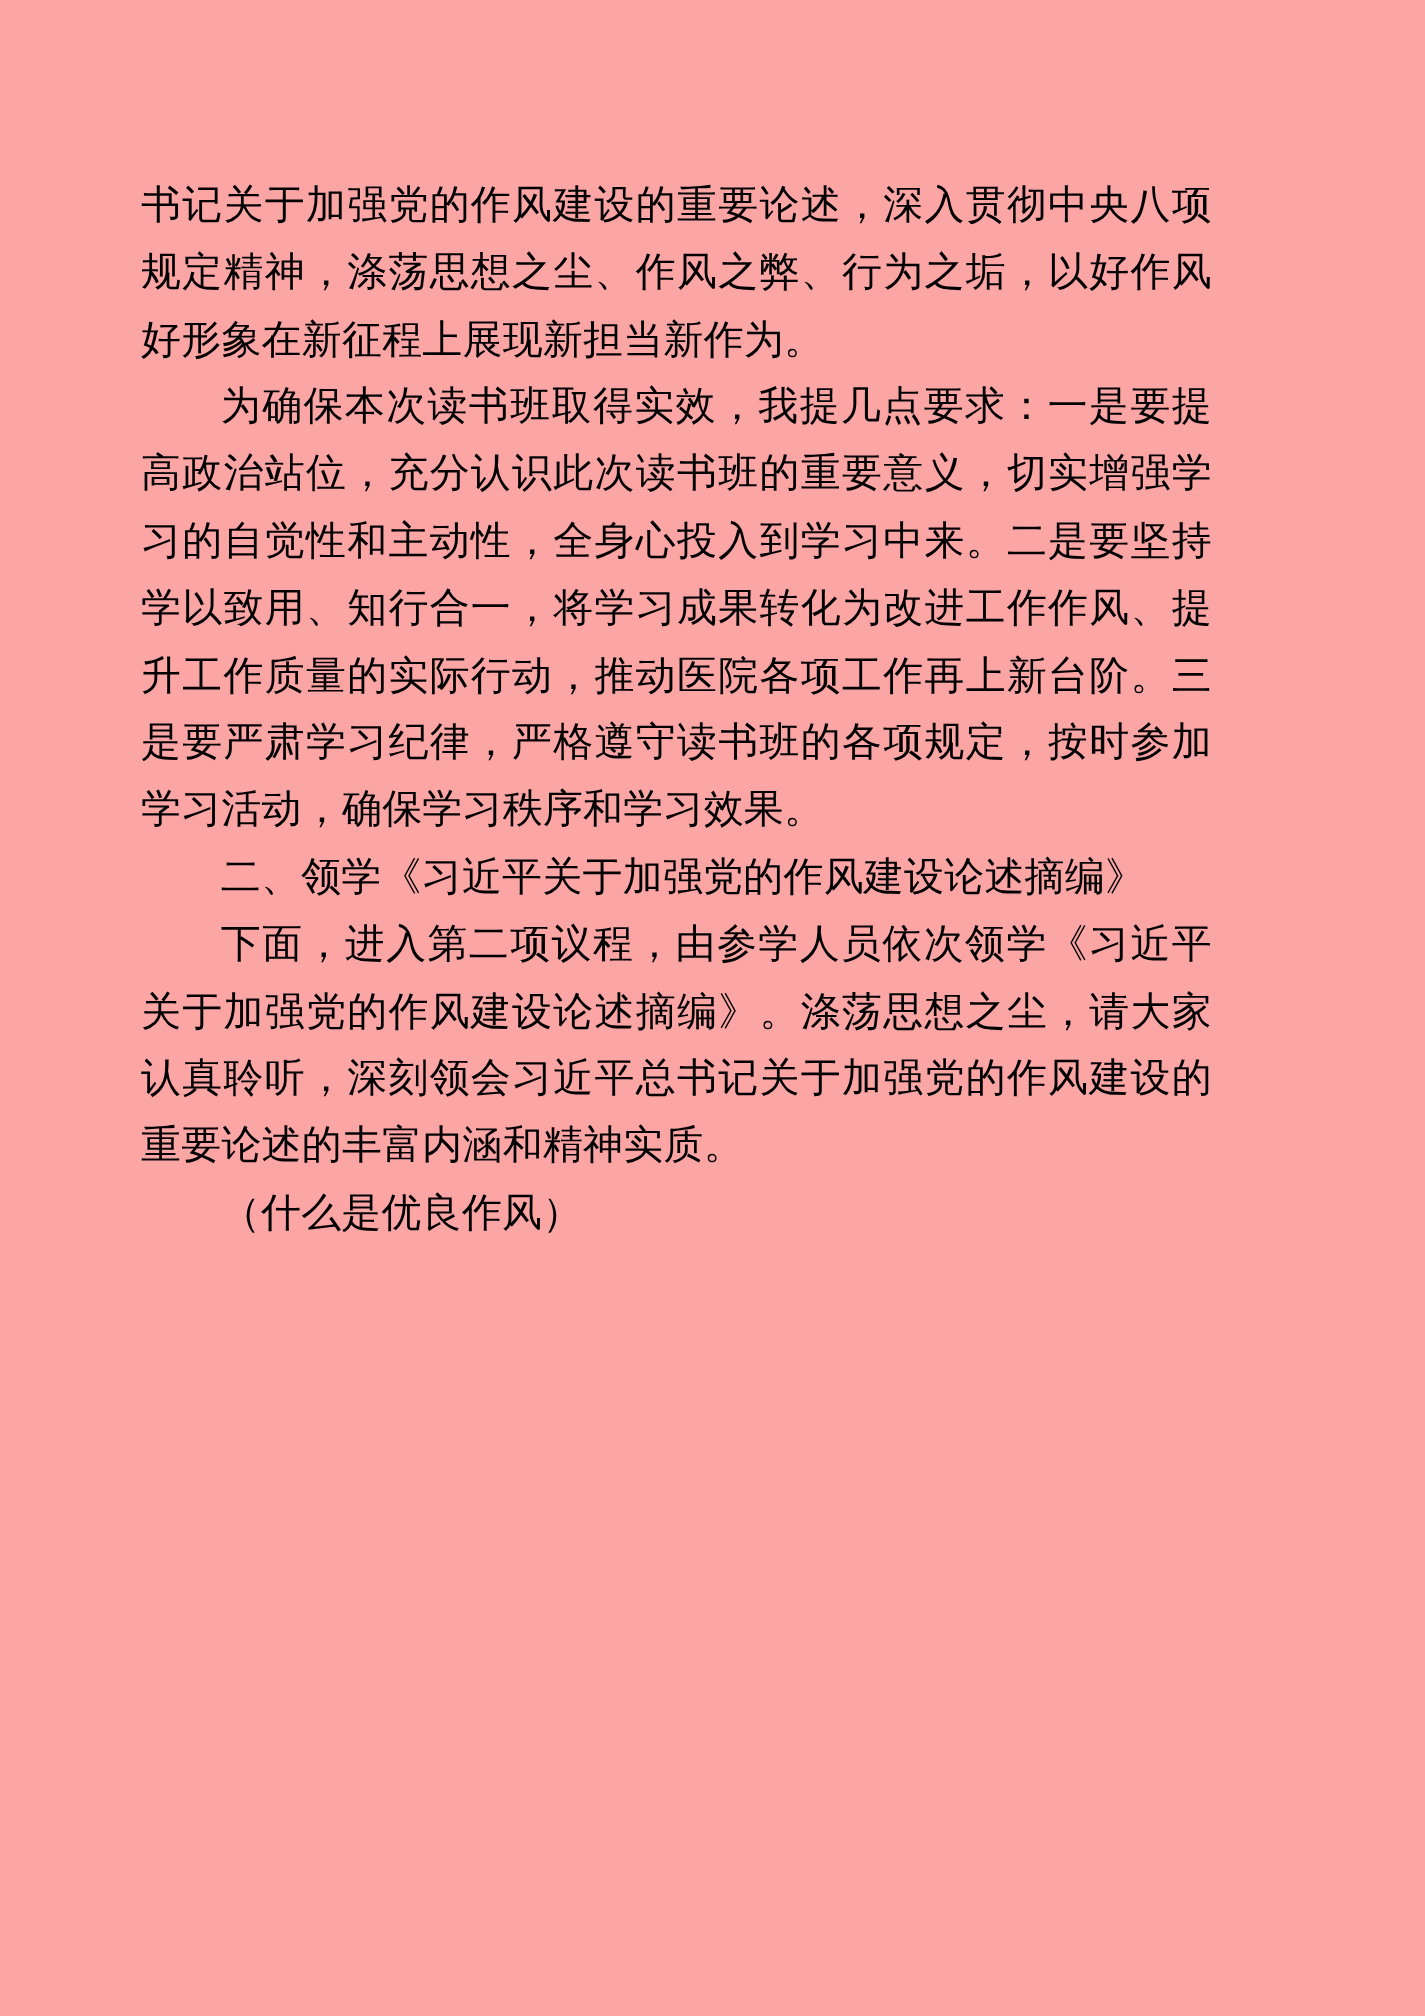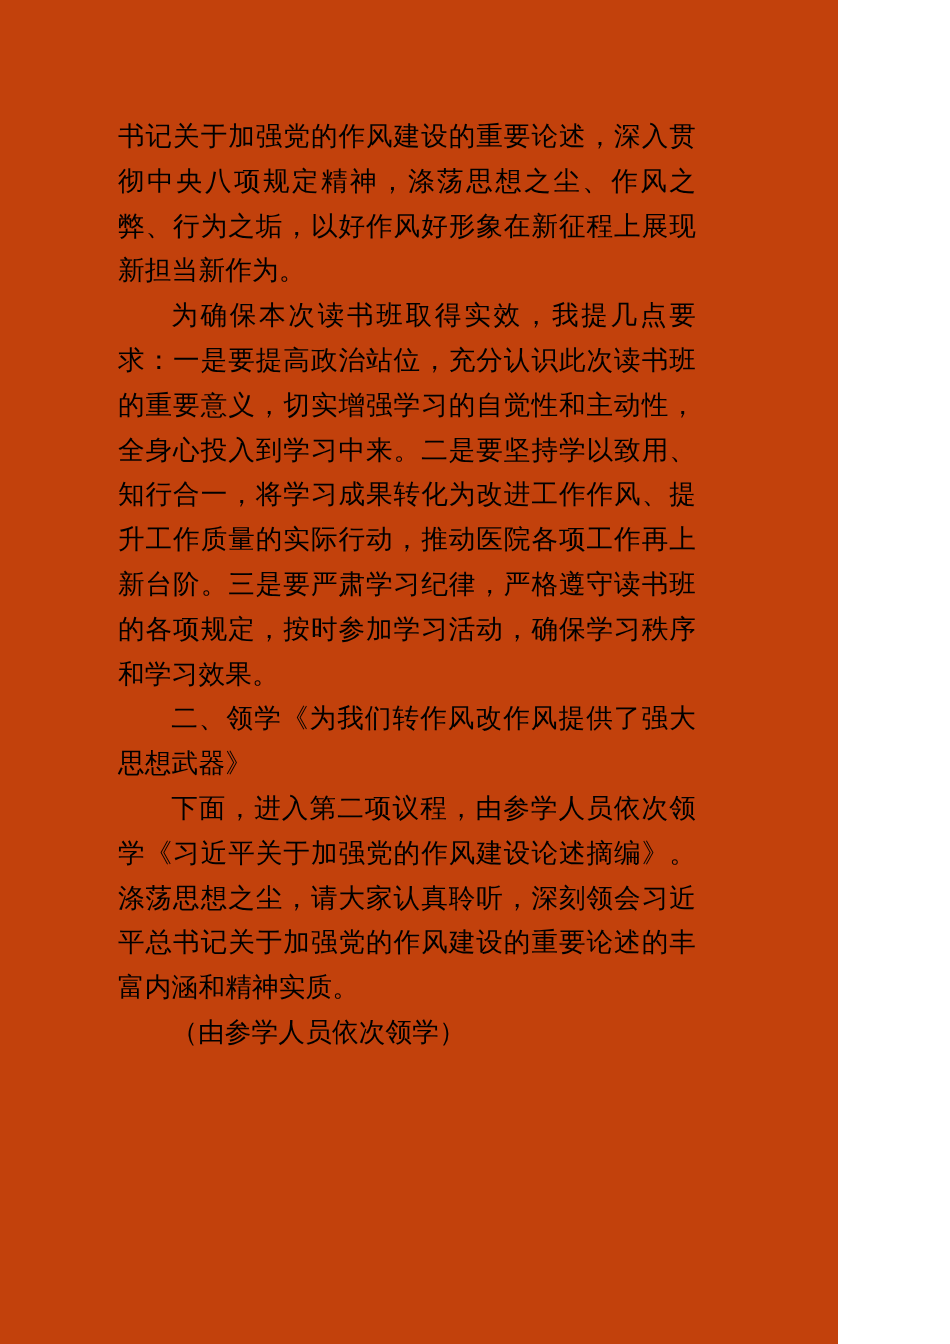--- a/index.html
+++ b/index.html
@@ -9,24 +9,24 @@
   }
   body {
     width: 950px;
     height: 1344px;
     font-family: "Liberation Sans", sans-serif;
     color: #000000;
     overflow: hidden;
   }
   .page {
     box-sizing: border-box;
-    width: 838px;
+    width: 950px;
     height: 1344px;
-    padding: 114px 142px 0 118px;
-    background: #c2410c;
+    padding: 114px 142px 0 94px;
+    background: #fca5a5;
   }
   .doc-body {
     font-size: 26.6px;
     line-height: 44.8px;
     letter-spacing: 0.2px;
     text-align: justify;
   }
   .para {
     margin: 0;
     padding: 0;
@@ -39,17 +39,17 @@
     text-indent: 2em;
   }
 </style>
 </head>
 <body style="background: rgb(255, 255, 255); color: rgb(0, 0, 0);">
 
 <div class="page">
   <div class="doc-body" id="doc-body">
       <p class="para">书记关于加强党的作风建设的重要论述，深入贯彻中央八项规定精神，涤荡思想之尘、作风之弊、行为之垢，以好作风好形象在新征程上展现新担当新作为。</p>
       <p class="para indent">为确保本次读书班取得实效，我提几点要求：一是要提高政治站位，充分认识此次读书班的重要意义，切实增强学习的自觉性和主动性，全身心投入到学习中来。二是要坚持学以致用、知行合一，将学习成果转化为改进工作作风、提升工作质量的实际行动，推动医院各项工作再上新台阶。三是要严肃学习纪律，严格遵守读书班的各项规定，按时参加学习活动，确保学习秩序和学习效果。</p>
-      <p class="para indent">二、领学《为我们转作风改作风提供了强大思想武器》</p>
+      <p class="para indent">二、领学《习近平关于加强党的作风建设论述摘编》</p>
       <p class="para indent">下面，进入第二项议程，由参学人员依次领学《习近平关于加强党的作风建设论述摘编》。涤荡思想之尘，请大家认真聆听，深刻领会习近平总书记关于加强党的作风建设的重要论述的丰富内涵和精神实质。</p>
-      <p class="para indent">（由参学人员依次领学）</p>
+      <p class="para indent">（什么是优良作风）</p>
     </div>
 </div>
 
 </body></html>

